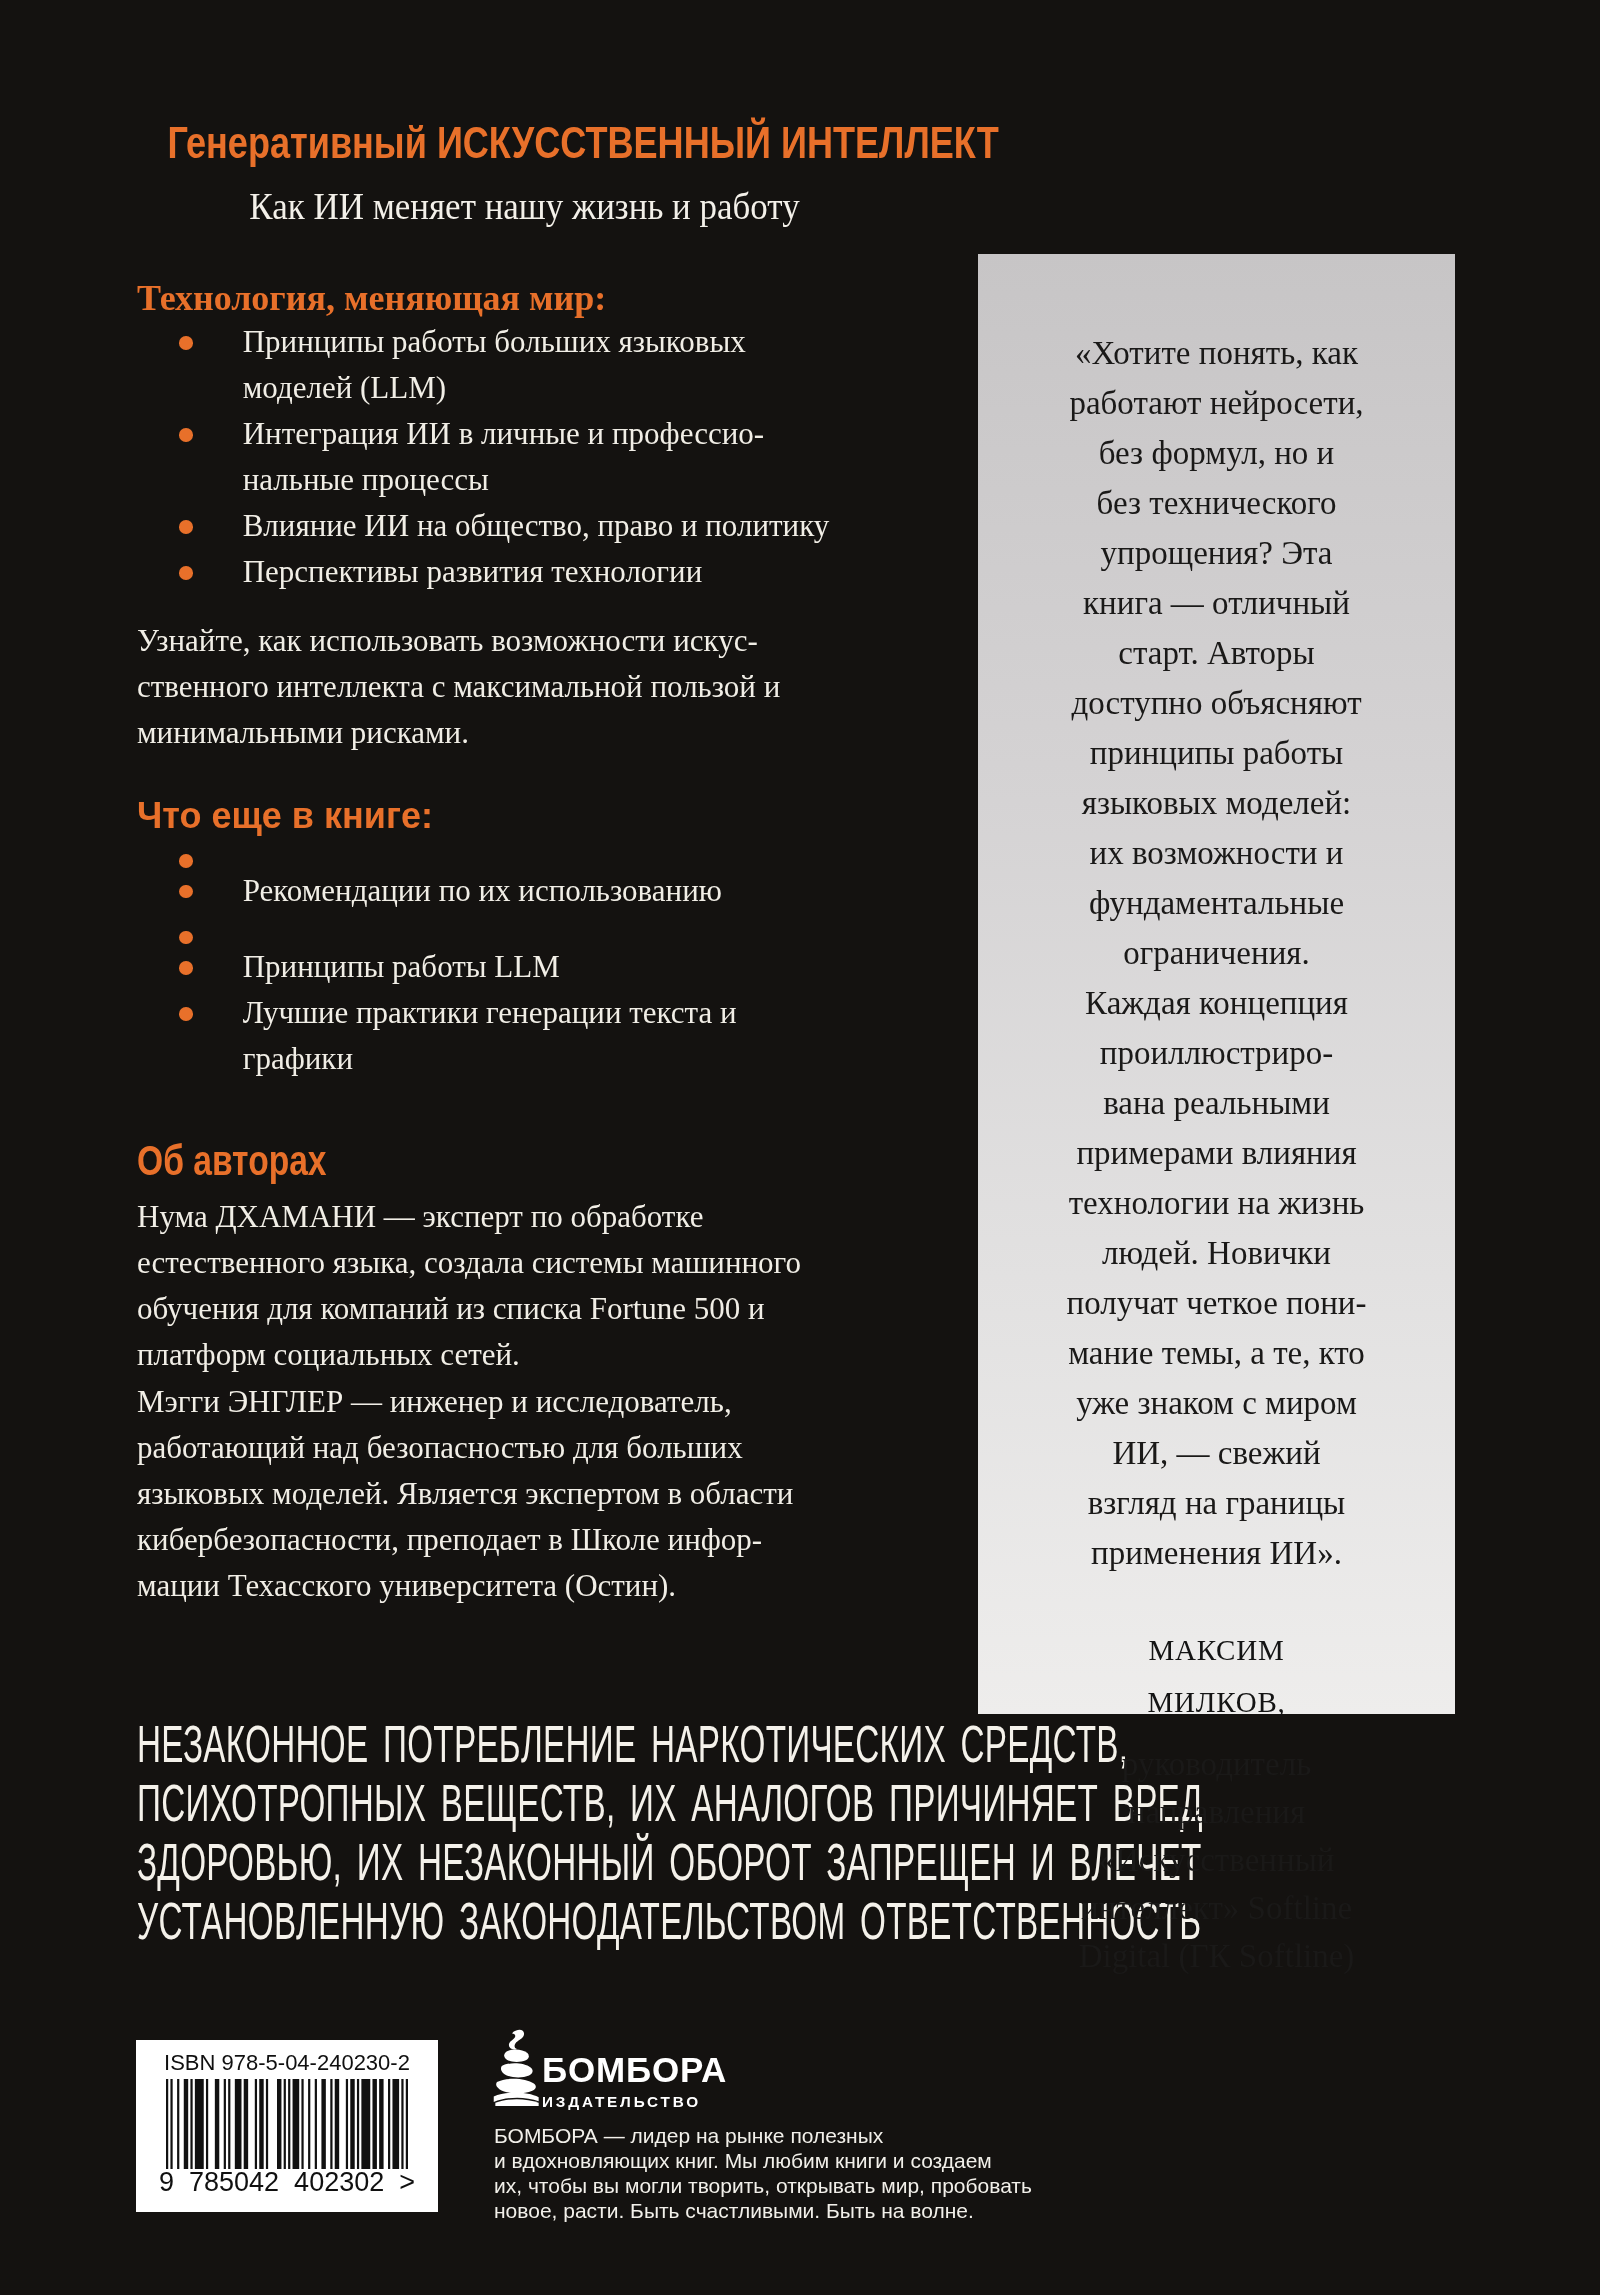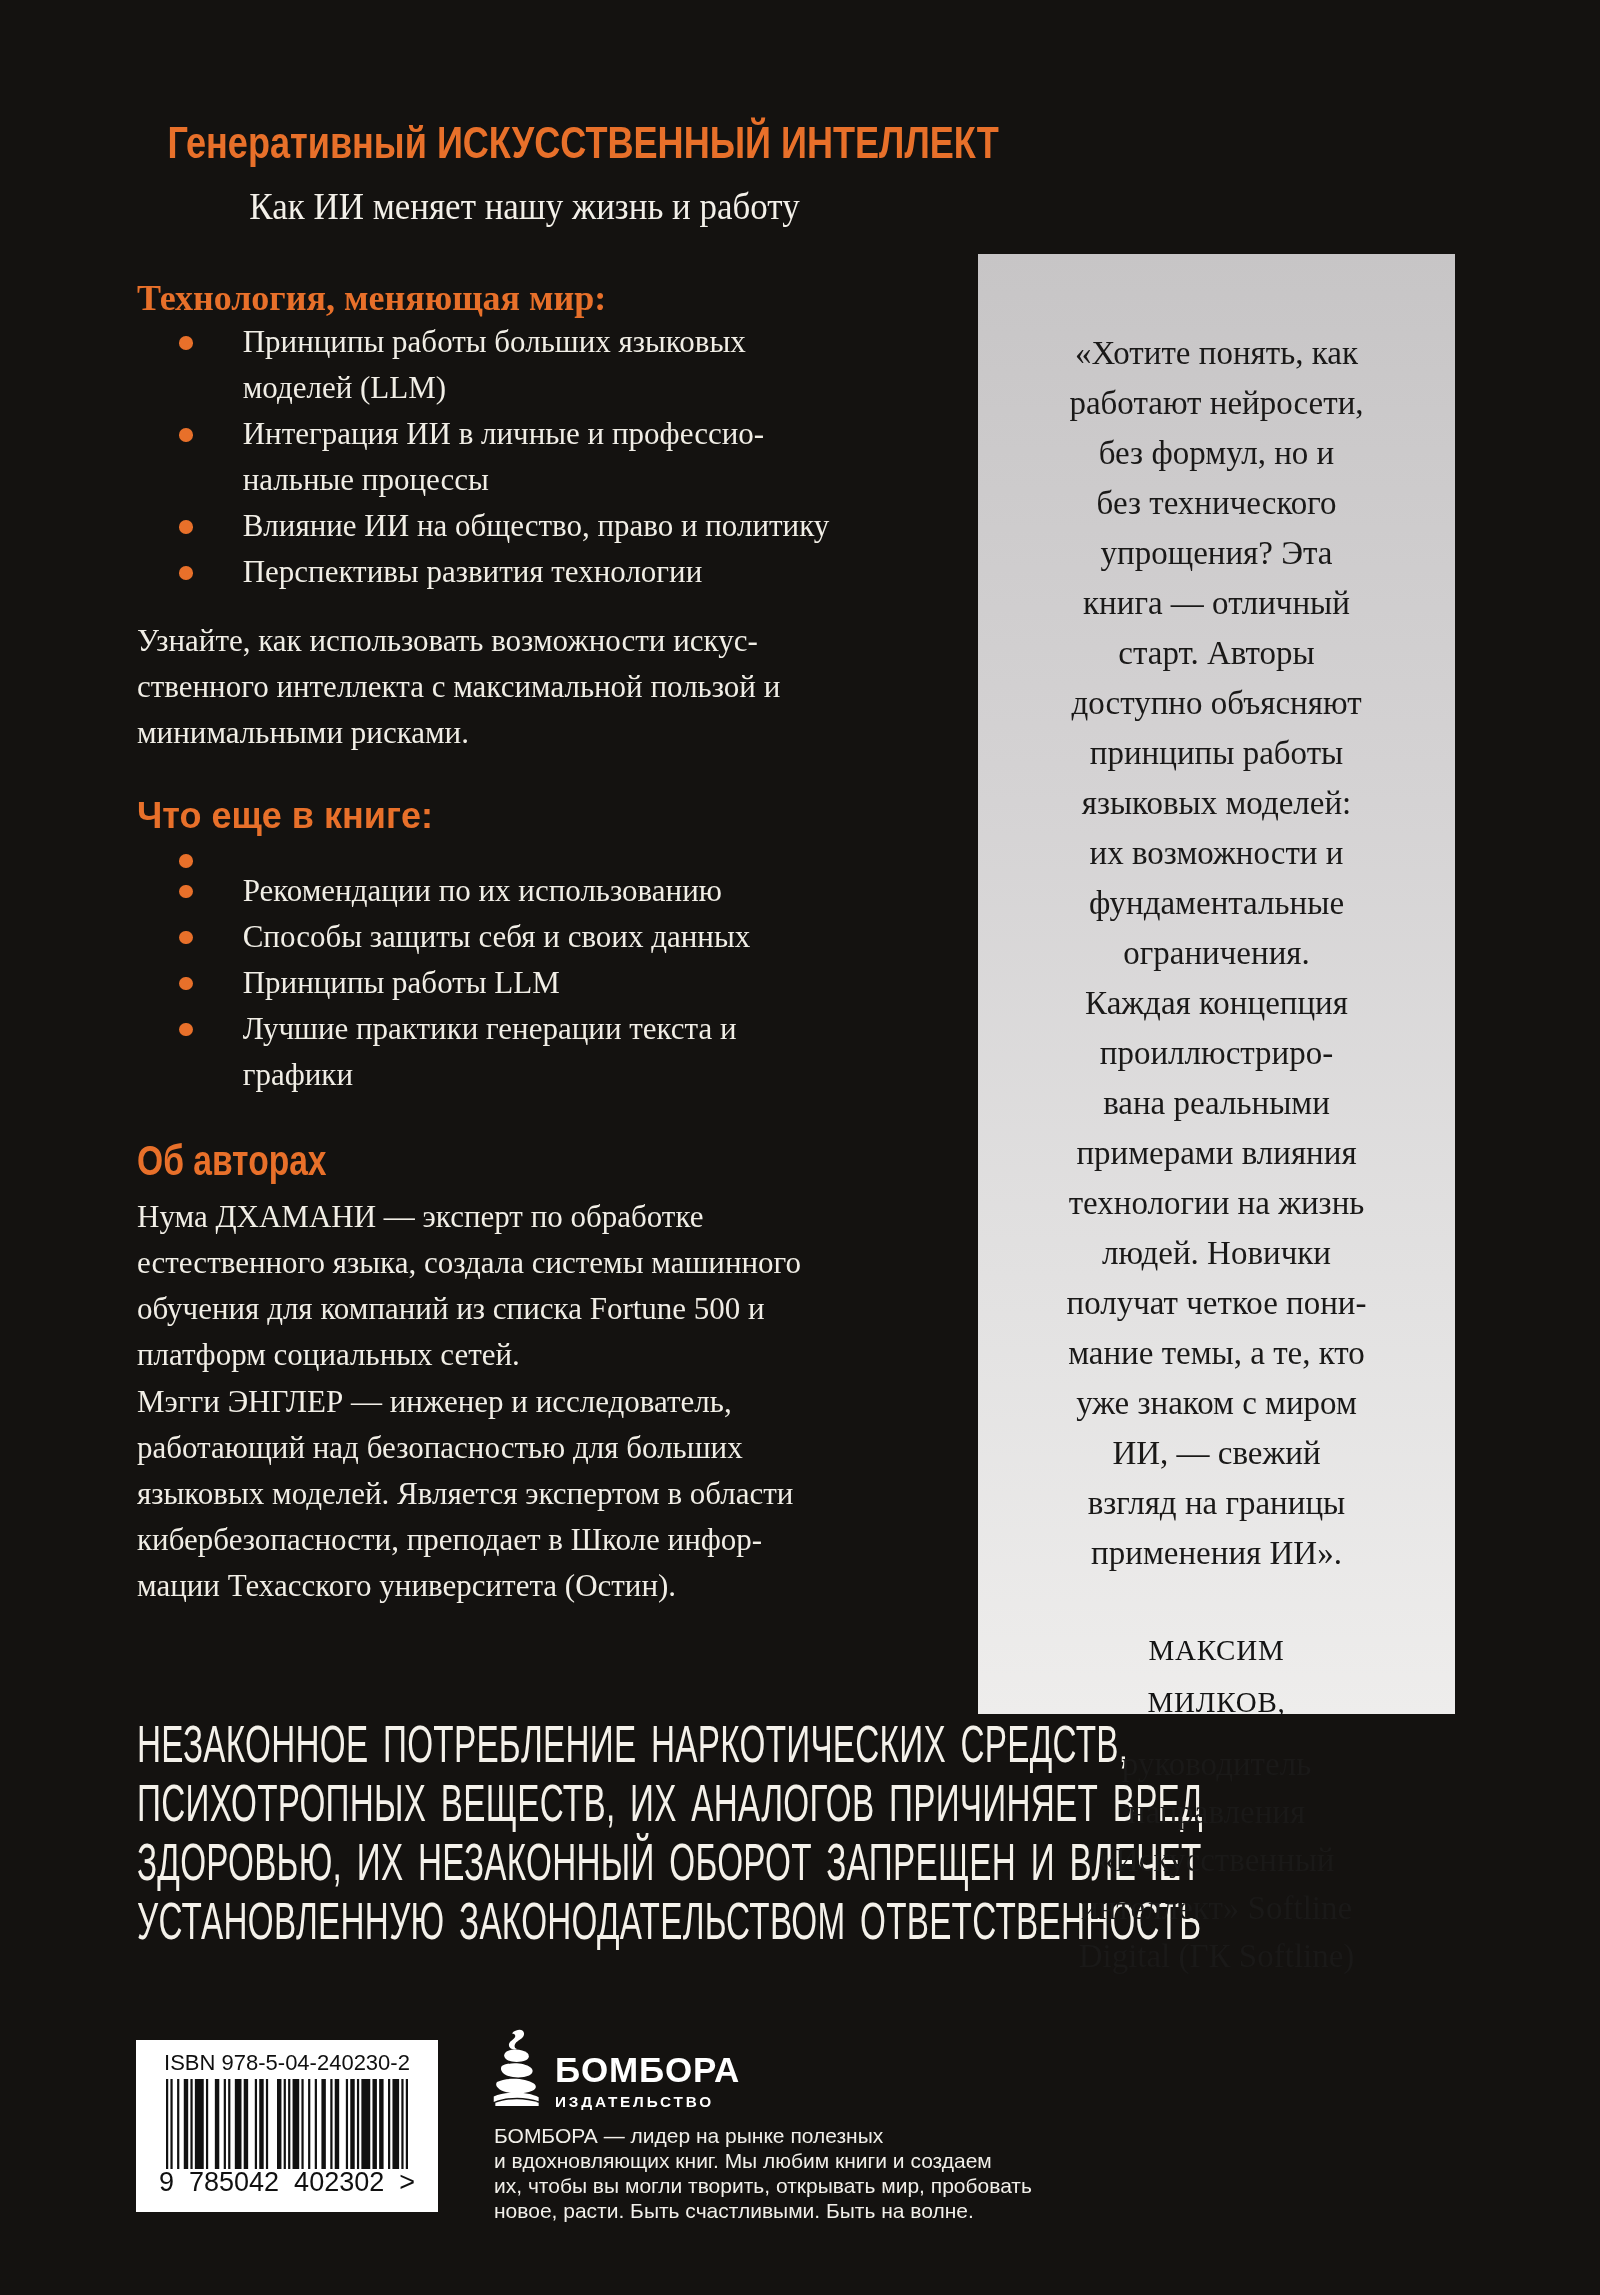--- a/index.html
+++ b/index.html
@@ -74,21 +74,21 @@
     display:flex;flex-direction:column;align-items:center;box-sizing:border-box;padding:9.7px 0 4.8px;
   }
   .isbn-label{font-family:"Liberation Sans",sans-serif;font-size:22px;color:#101010;}
   .barcode-svg{width:242px;height:90px;margin-top:3.2px;}
   .barcode-digits-row{
     width:256px;display:flex;justify-content:space-between;align-items:baseline;margin-top:-1.6px;
     font-family:"Liberation Sans",sans-serif;font-size:27px;color:#101010;
   }
   .publisher{position:absolute;left:492px;top:2029px;display:flex;align-items:flex-start;}
   .bombora-icon{width:50px;height:77px;}
-  .publisher-names{margin-left:13px;margin-top:21px;}
+  .publisher-names{margin-top:21px;}
   .publisher-name{
     font-family:"Liberation Sans",sans-serif;font-weight:bold;font-size:35px;color:#ffffff;letter-spacing:0.8px;
   }
   .publisher-tagline{
     font-family:"Liberation Sans",sans-serif;font-size:15.3px;color:#ffffff;letter-spacing:2.8px;margin-top:3.2px;font-weight:bold;
   }
   .publisher-blurb{
     position:absolute;left:494px;top:2123px;font-family:"Liberation Sans",sans-serif;
     font-size:21px;line-height:25px;color:#f2f0ea;white-space:pre-line;
   }
@@ -133,21 +133,20 @@
   <div class="bullet-list list-book">
     <div class="bullet-item">
       <span class="bullet-dot"></span>
     </div>
     <div class="bullet-item">
       <span class="bullet-dot"></span>
       <span class="bullet-text">Рекомендации по их использованию</span>
     </div>
     <div class="bullet-item">
       <span class="bullet-dot"></span>
-      <span class="bullet-text">Способы защиты себя и своих данных</span>
     </div>
     <div class="bullet-item">
       <span class="bullet-dot"></span>
       <span class="bullet-text">Принципы работы LLM</span>
     </div>
     <div class="bullet-item">
       <span class="bullet-dot"></span>
       <span class="bullet-text">Лучшие практики генерации текста и
 графики</span>
     </div>

